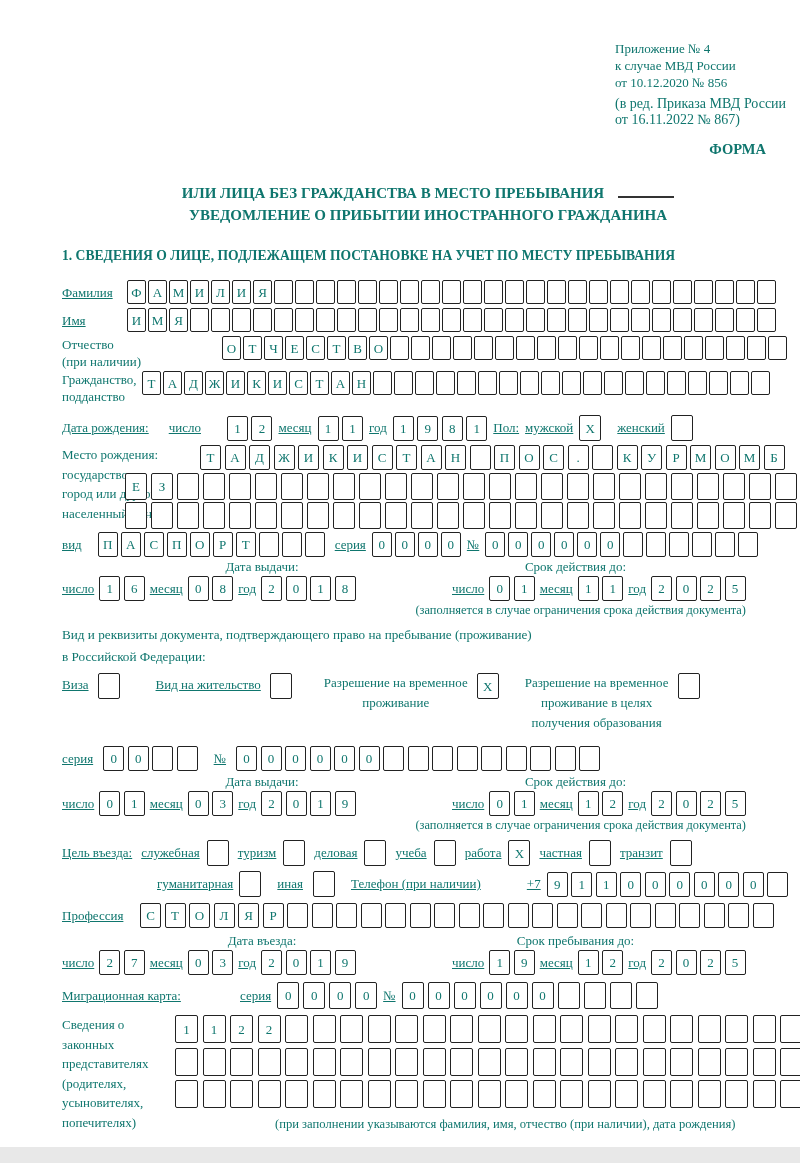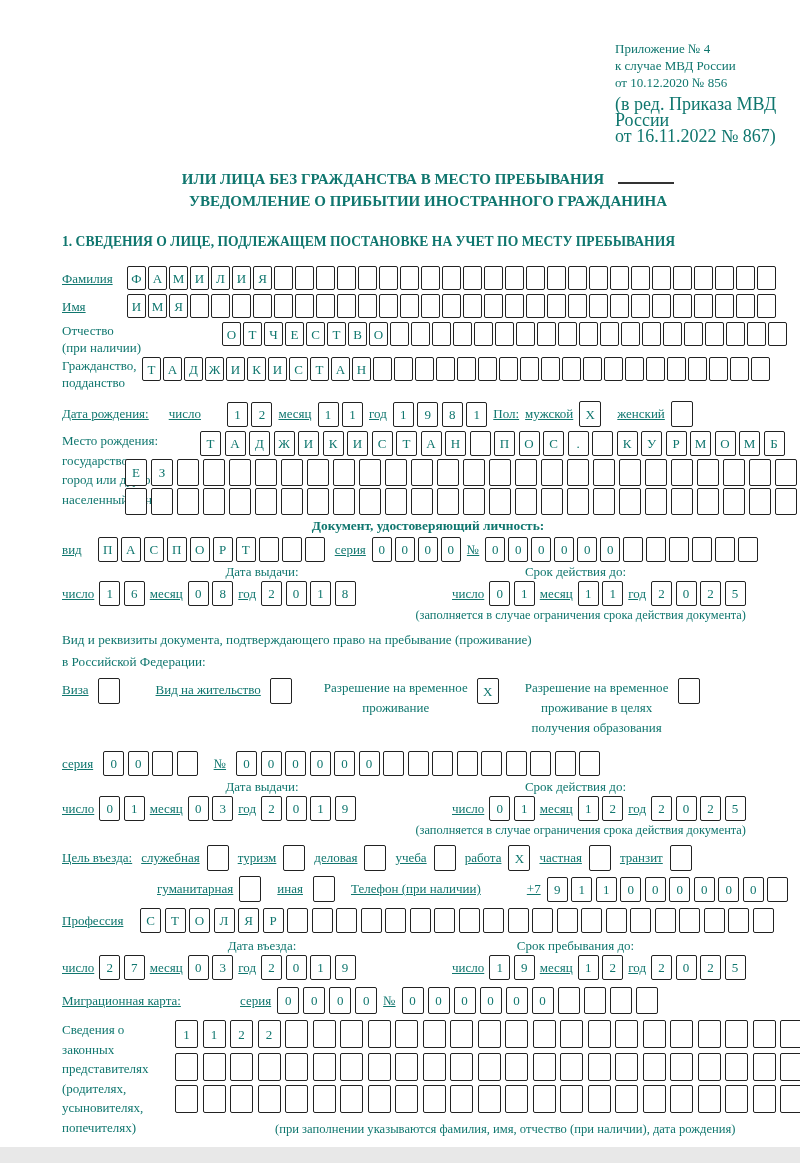--- a/index.html
+++ b/index.html
@@ -2,21 +2,21 @@
 <html><head>
 <meta charset="utf-8">
 <style>
   html,body{margin:0;padding:0;background:#e8e8e8;}
   .page{
     width:800px;height:1147px;margin:0 auto;background:#ffffff;color:#0f766e;
     font-family:"Liberation Serif","DejaVu Serif",serif;
     box-sizing:border-box;padding:40px 6px 10px 62px;overflow:hidden;position:relative;
   }
   .appendix{margin-left:553px;font-size:13px;line-height:17px;}
-  .appendix .small{font-size:18px;line-height:16px;}
+  .appendix .small{font-size:14px;line-height:16px;}
   .appendix .gap{height:5px;}
   .form-label{text-align:right;padding-right:28px;font-weight:bold;font-size:14.5px;margin-top:13px;}
   .title{text-align:center;font-weight:bold;font-size:15px;line-height:22px;margin-top:24px;}
   .blank-line{display:inline-block;width:56px;height:13px;border-bottom:2.2px solid #333;margin-left:14px;}
   .section-heading{font-weight:bold;font-size:13.6px;margin-top:22px;white-space:nowrap;}
 
   .lbl{font-size:13px;line-height:16px;text-decoration:underline;}
   .row{display:flex;align-items:flex-start;}
   .row .lbl{padding-top:5px;}
 
@@ -111,20 +111,21 @@
 
   <div class="appendix">
     <div>Приложение № 4</div>
     <div>к случае МВД России</div>
     <div>от 10.12.2020 № 856</div>
     <div class="gap"></div>
     <div class="small">(в ред. Приказа МВД России</div>
     <div class="small">от 16.11.2022 № 867)</div>
   </div>
 
+  <div class="form-label">ФОРМА</div>
 
   <div class="title">
     <div><span>ИЛИ ЛИЦА БЕЗ ГРАЖДАНСТВА В МЕСТО ПРЕБЫВАНИЯ</span><span class="blank-line"></span></div>
     <div>УВЕДОМЛЕНИЕ О ПРИБЫТИИ ИНОСТРАННОГО ГРАЖДАНИНА</div>
   </div>
 
   <div class="section-heading">1. СВЕДЕНИЯ О ЛИЦЕ, ПОДЛЕЖАЩЕМ ПОСТАНОВКЕ НА УЧЕТ ПО МЕСТУ ПРЕБЫВАНИЯ</div>
 
   <div class="row r-surname">
     <span class="lbl w65">Фамилия</span>
@@ -394,21 +395,20 @@
           <span class="cell"></span>
           <span class="cell"></span>
           <span class="cell"></span>
           <span class="cell"></span>
           <span class="cell"></span>
           <span class="cell"></span>
         </span>
     </div>
   </div>
 
-  <div class="doc-heading">Документ, удостоверяющий личность:</div>
 
   <div class="r-vid">
     <span class="lbl">вид</span>
     <span class="g16"></span>
     <span class="boxes b23">
         <span class="cell">П</span>
         <span class="cell">А</span>
         <span class="cell">С</span>
         <span class="cell">П</span>
         <span class="cell">О</span>

